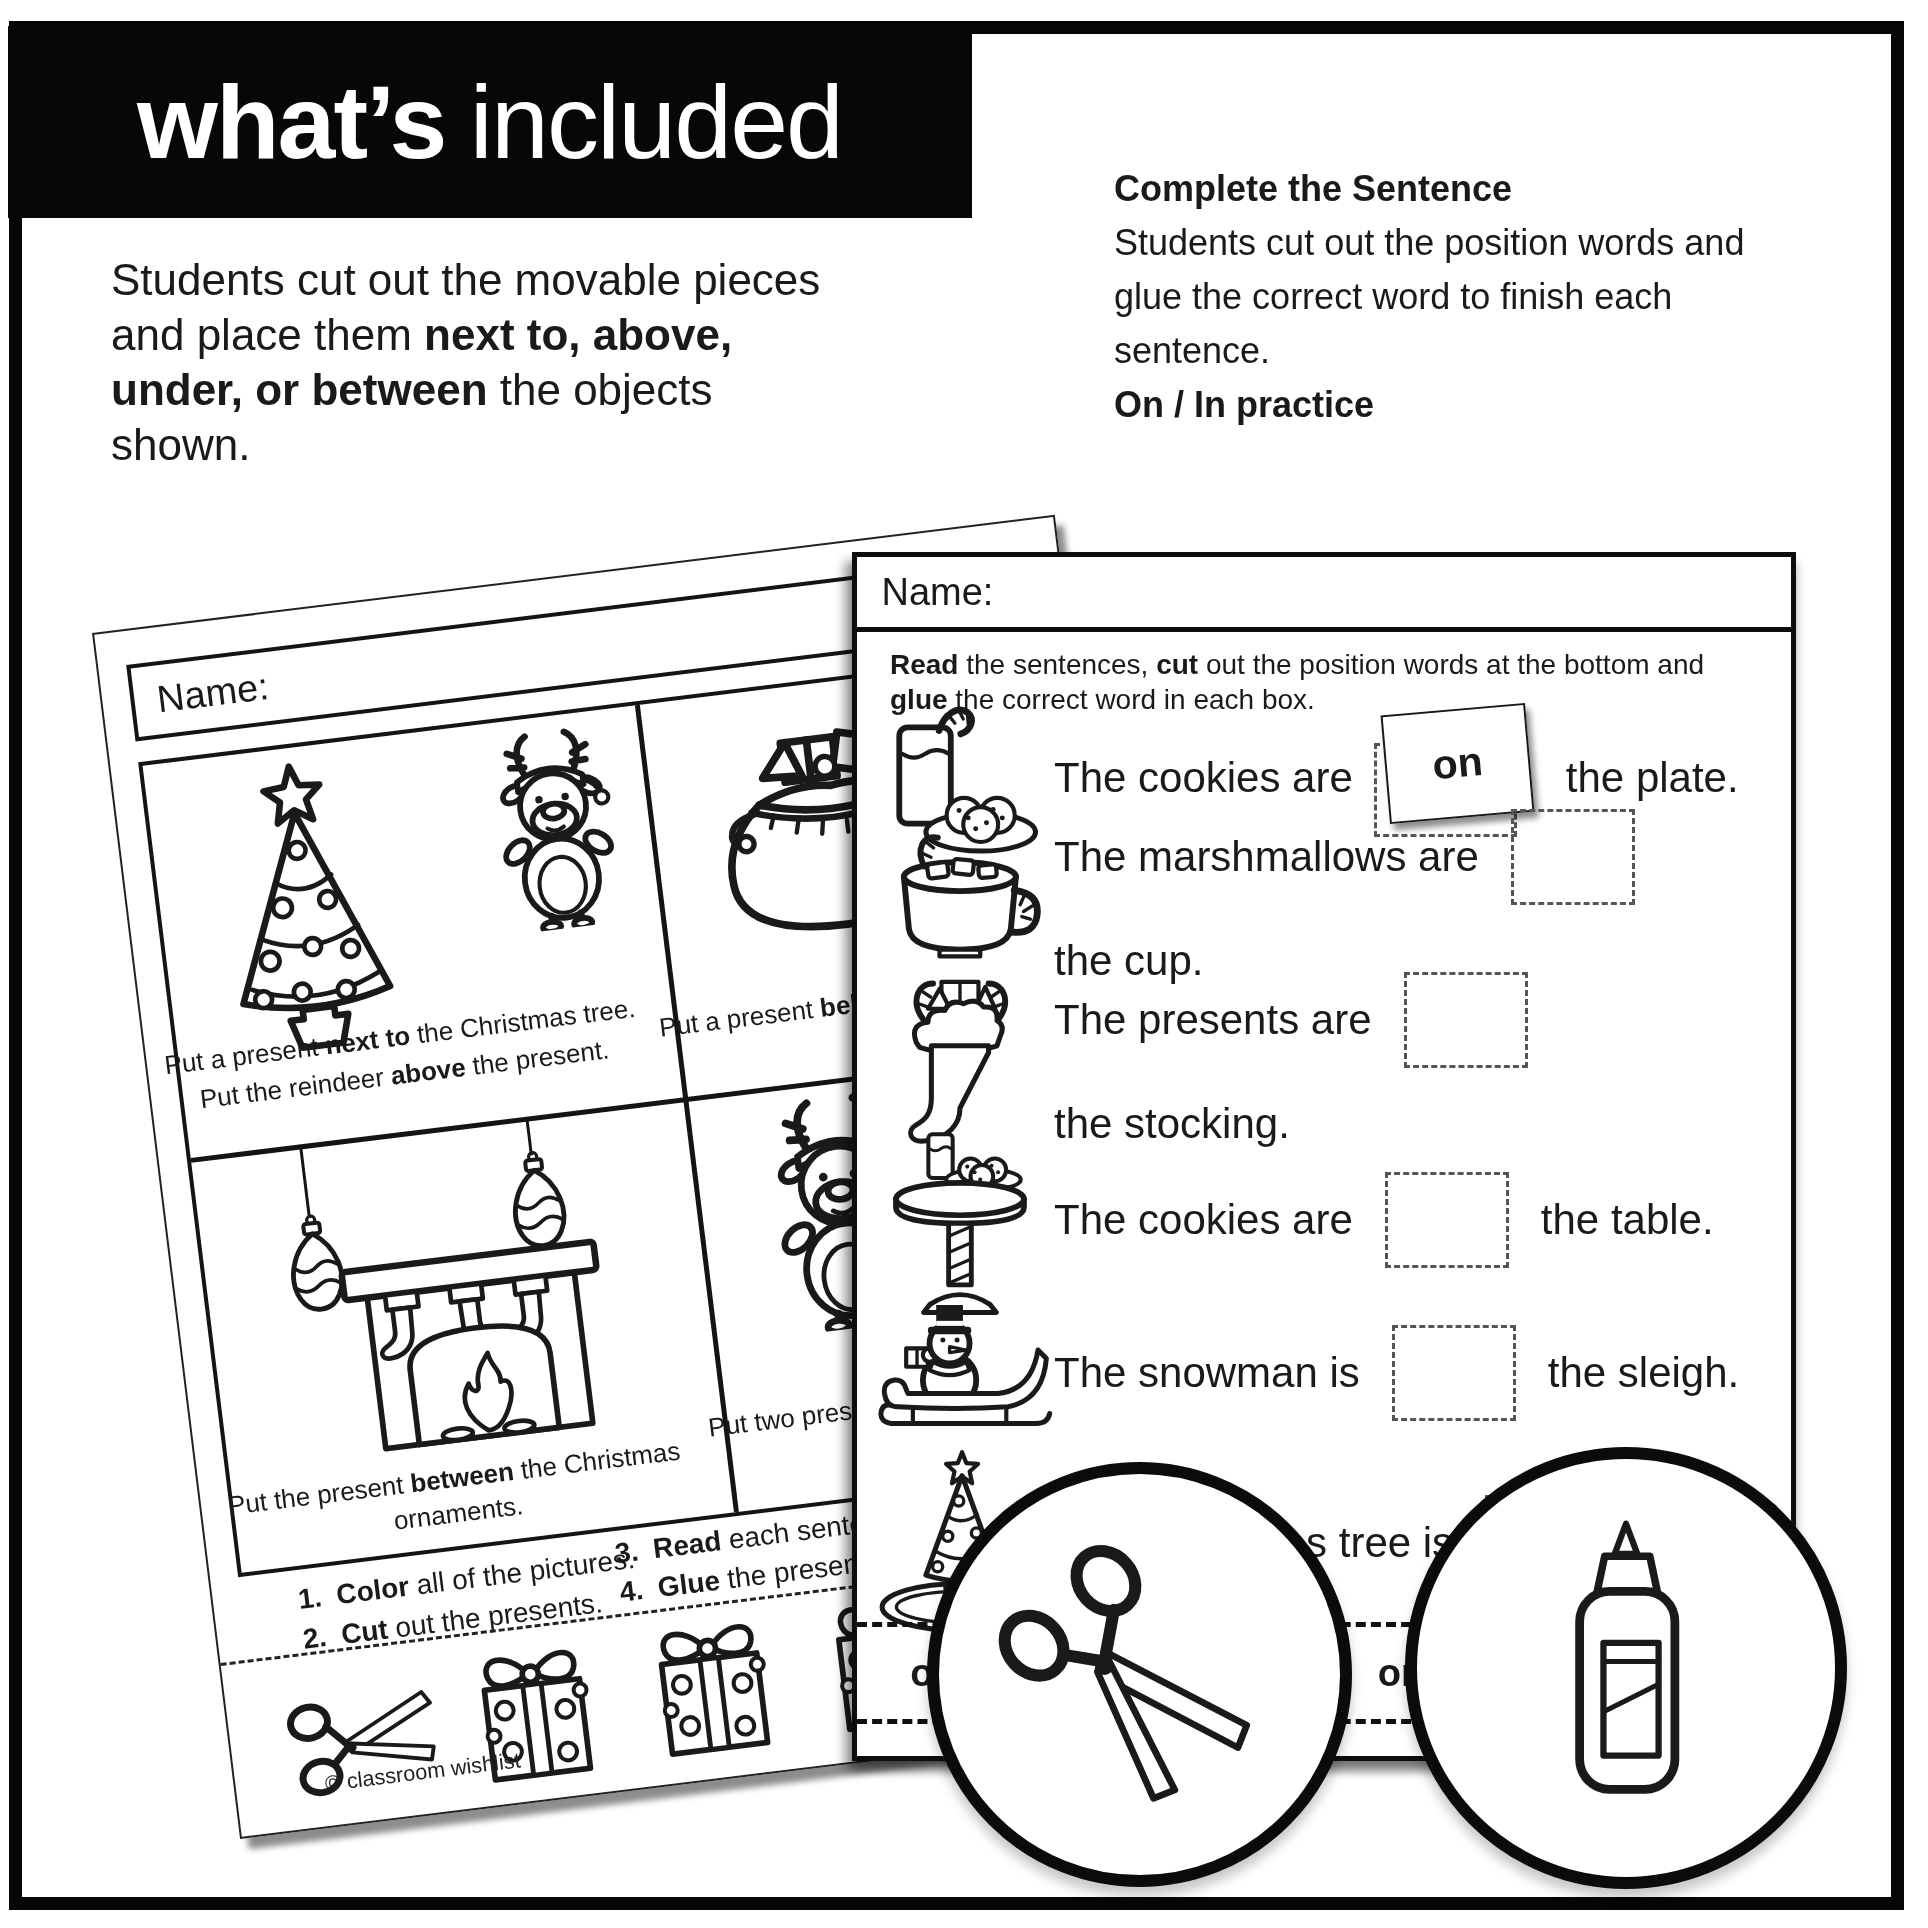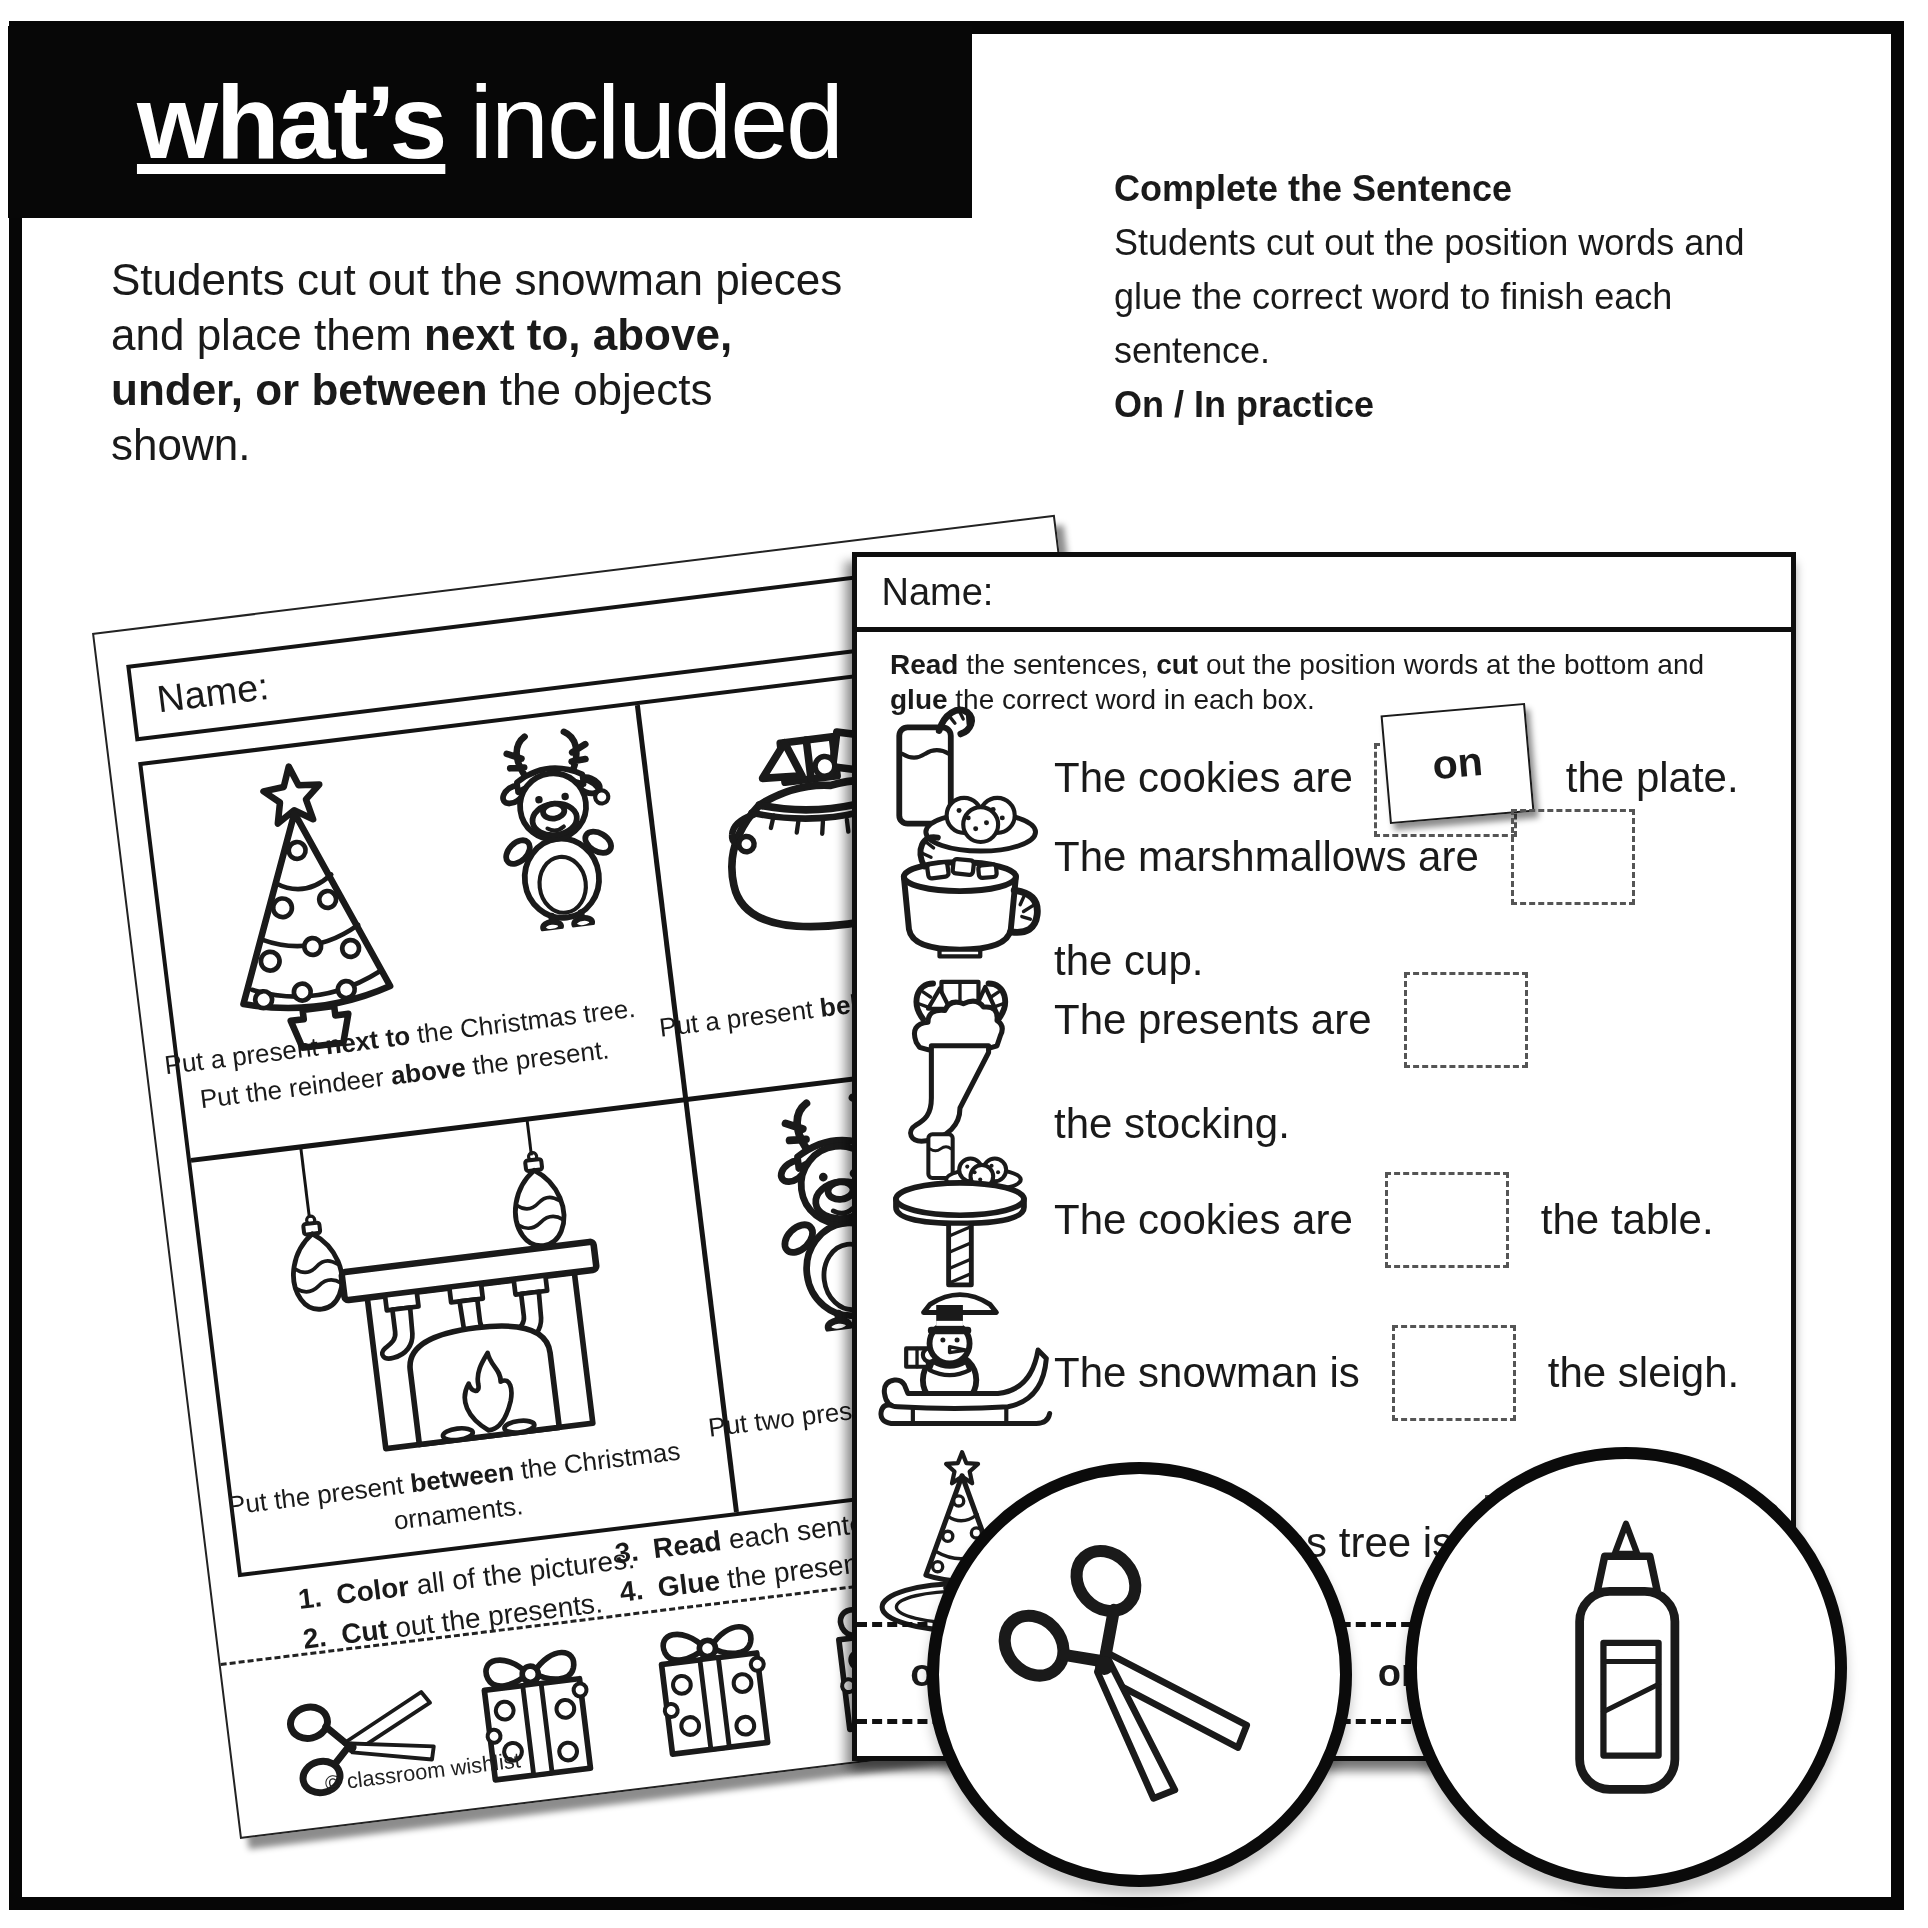--- a/index.html
+++ b/index.html
@@ -5,21 +5,21 @@
   html,body{margin:0;padding:0;background:#fff;}
   .canvas{position:relative;width:1928px;height:1928px;background:#fff;overflow:hidden;
           font-family:"Liberation Sans",sans-serif;color:#1a1a1a;}
   .abs{position:absolute;}
   .b{font-weight:700;}
   
   .frame{left:9.4px;top:21px;width:1895px;height:1889px;border:13px solid #060606;box-sizing:border-box;}
   
   .banner{left:7.5px;top:26px;width:964px;height:192px;background:#070707;color:#fff;
           display:flex;align-items:center;justify-content:center;z-index:4;}
-  .banner .t1{font-weight:700;font-size:104px;letter-spacing:-1.9px;text-decoration:underline;}
+  .banner .t1{font-weight:700;font-size:104px;letter-spacing:-1.9px;}
   .banner .t2{font-weight:400;font-size:104px;margin-left:24.5px;letter-spacing:-1.9px;}
   
   .intro-left{left:111px;top:252px;width:753px;font-size:44px;line-height:55px;}
   .intro-right{left:1114px;top:162px;width:640px;font-size:36px;line-height:54px;}
   .ir-title{font-weight:700;}
   .ir-tail{font-weight:700;}
   
   .page{background:#fff;box-sizing:border-box;}
   .page-left{left:92px;top:633px;width:970px;height:1215px;transform:rotate(-7deg);
              transform-origin:0 0;border:2.8px solid #222;z-index:2;
@@ -72,21 +72,21 @@
 
 <div class="canvas">
 
   <div class="abs frame"></div>
 
   <div class="abs banner">
     <span class="t1">what’s</span>
     <span class="t2">included</span>
   </div>
 
-  <div class="abs intro-left"><span>Students cut out the snowman pieces and place them </span><span class="b">next to, above, under, or between</span><span> the objects shown.</span></div>
+  <div class="abs intro-left"><span>Students cut out the movable pieces and place them </span><span class="b">next to, above, under, or between</span><span> the objects shown.</span></div>
   <div class="abs intro-right">
     <div class="ir-title">Complete the Sentence</div>
     <div class="ir-body">Students cut out the position words and glue the correct word to finish each sentence.</div>
     <div class="ir-tail">On / In practice</div>
   </div>
 
   <div class="abs page page-left">
     <div class="abs lp-name">
       <span>Name:</span>
     </div>

